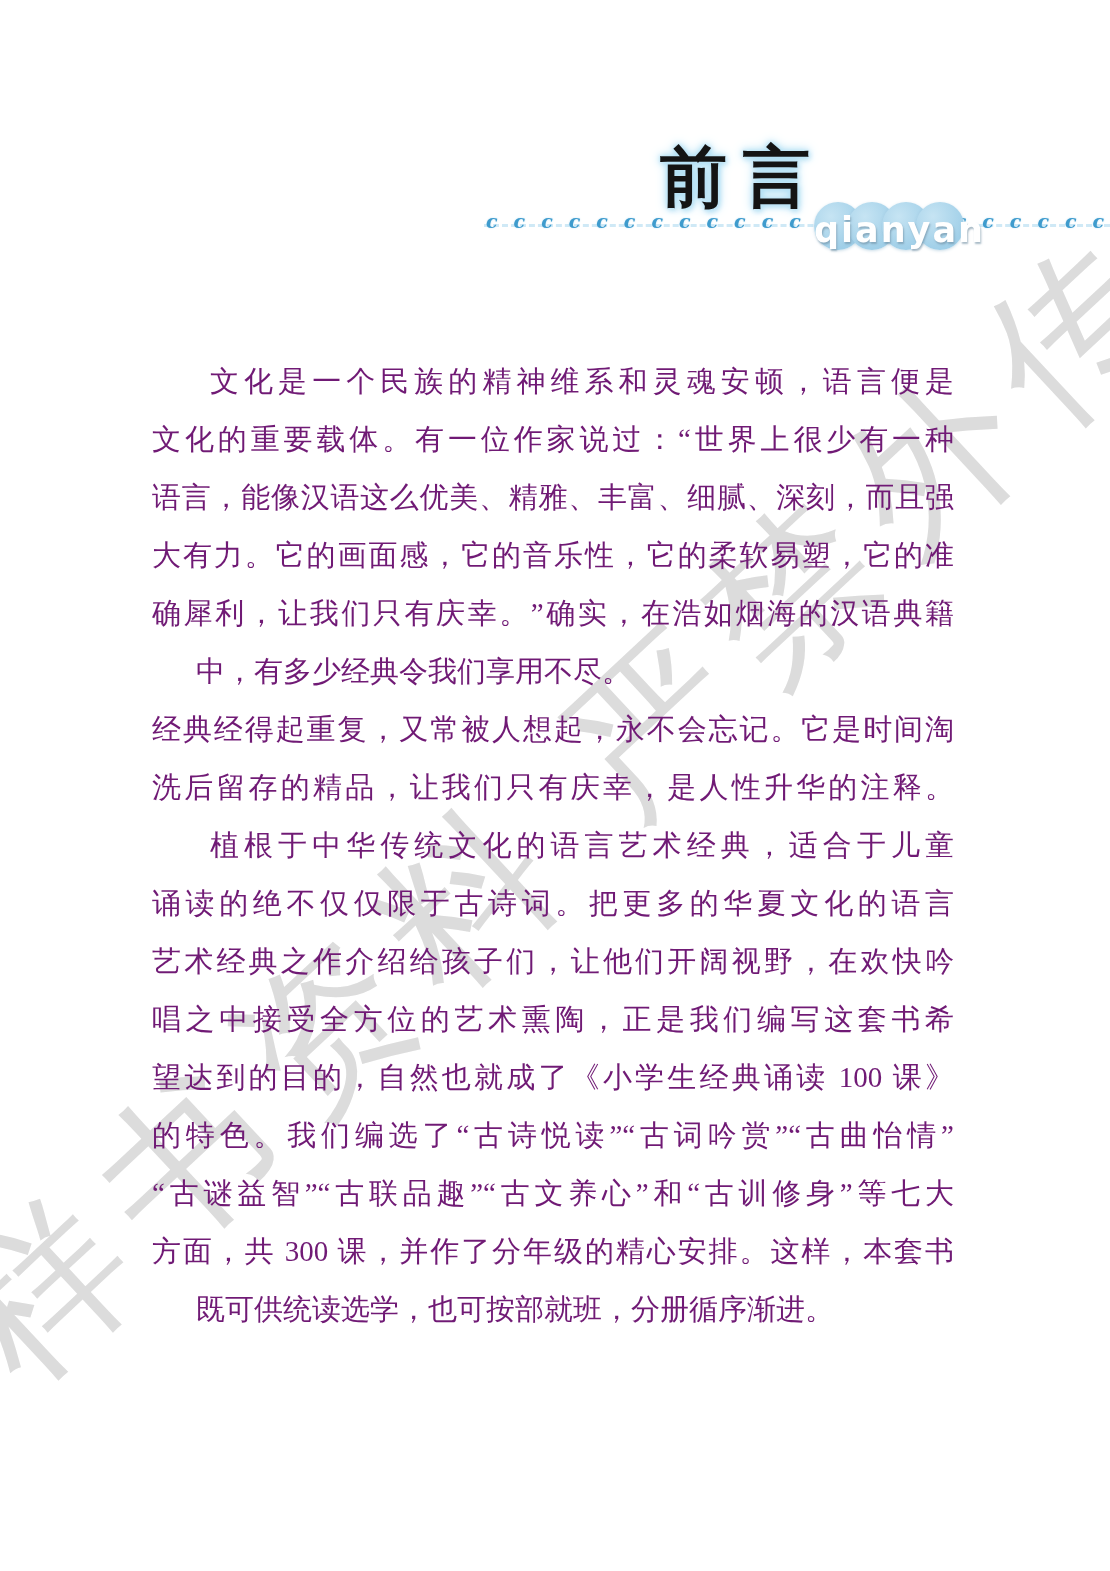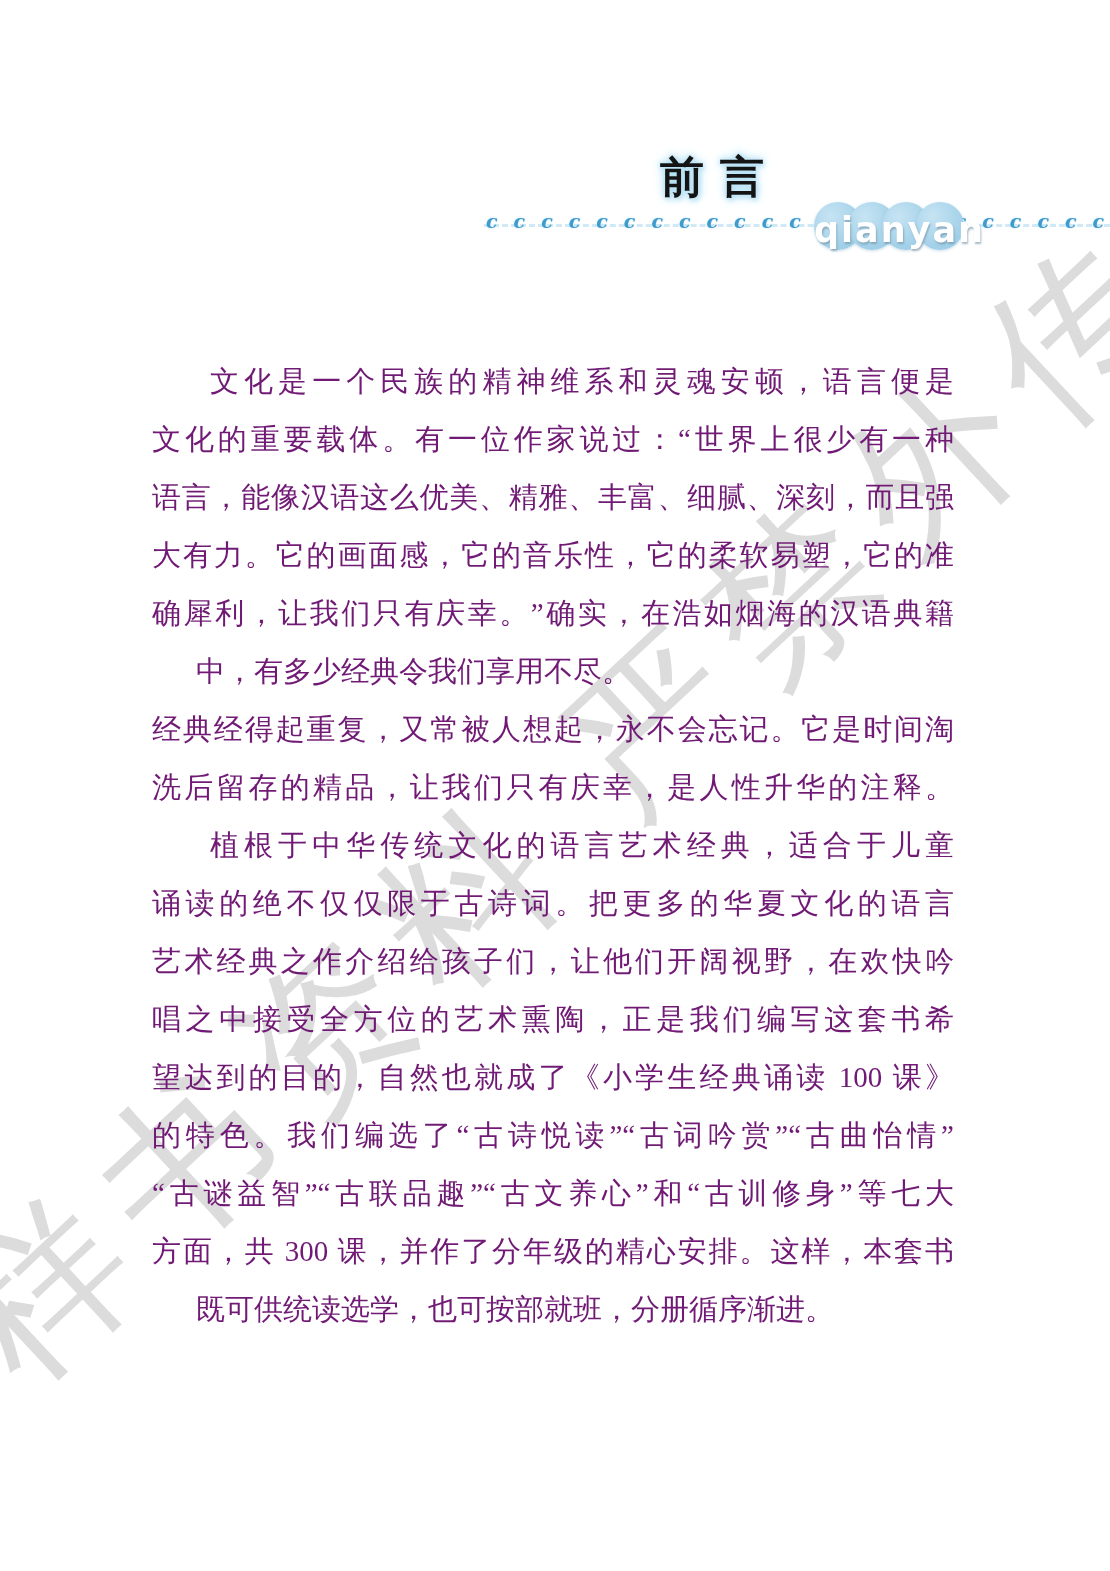--- a/index.html
+++ b/index.html
@@ -28,21 +28,21 @@
   }
 
   
   .header{position:absolute;left:0;top:0;width:1110px;height:280px;z-index:2;}
   .title{
     position:absolute;
     left:660px;top:146px;
     margin:0;
     font-family:"DejaVu Sans","Liberation Sans",sans-serif;
     font-weight:900;
-    font-size:44px;
+    font-size:67px;
     line-height:62px;
     letter-spacing:16px;
     color:#141414;
     text-shadow:
       0 0 3px #c4e6f7,
       0 0 6px #aaddf3,
       0 0 12px #aaddf3,
       2px 3px 5px #cfeaf8;
     z-index:3;
   }

